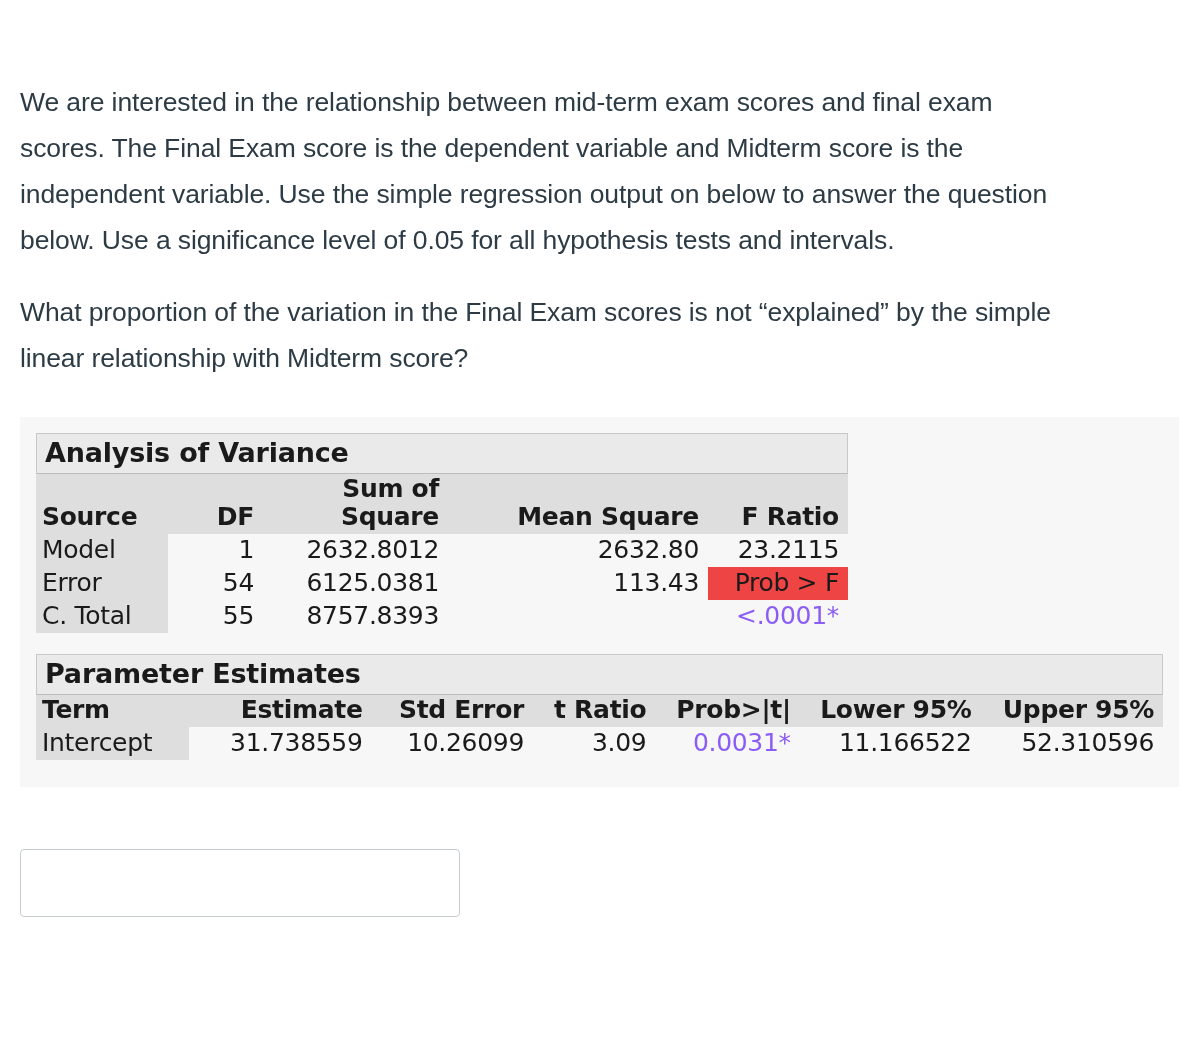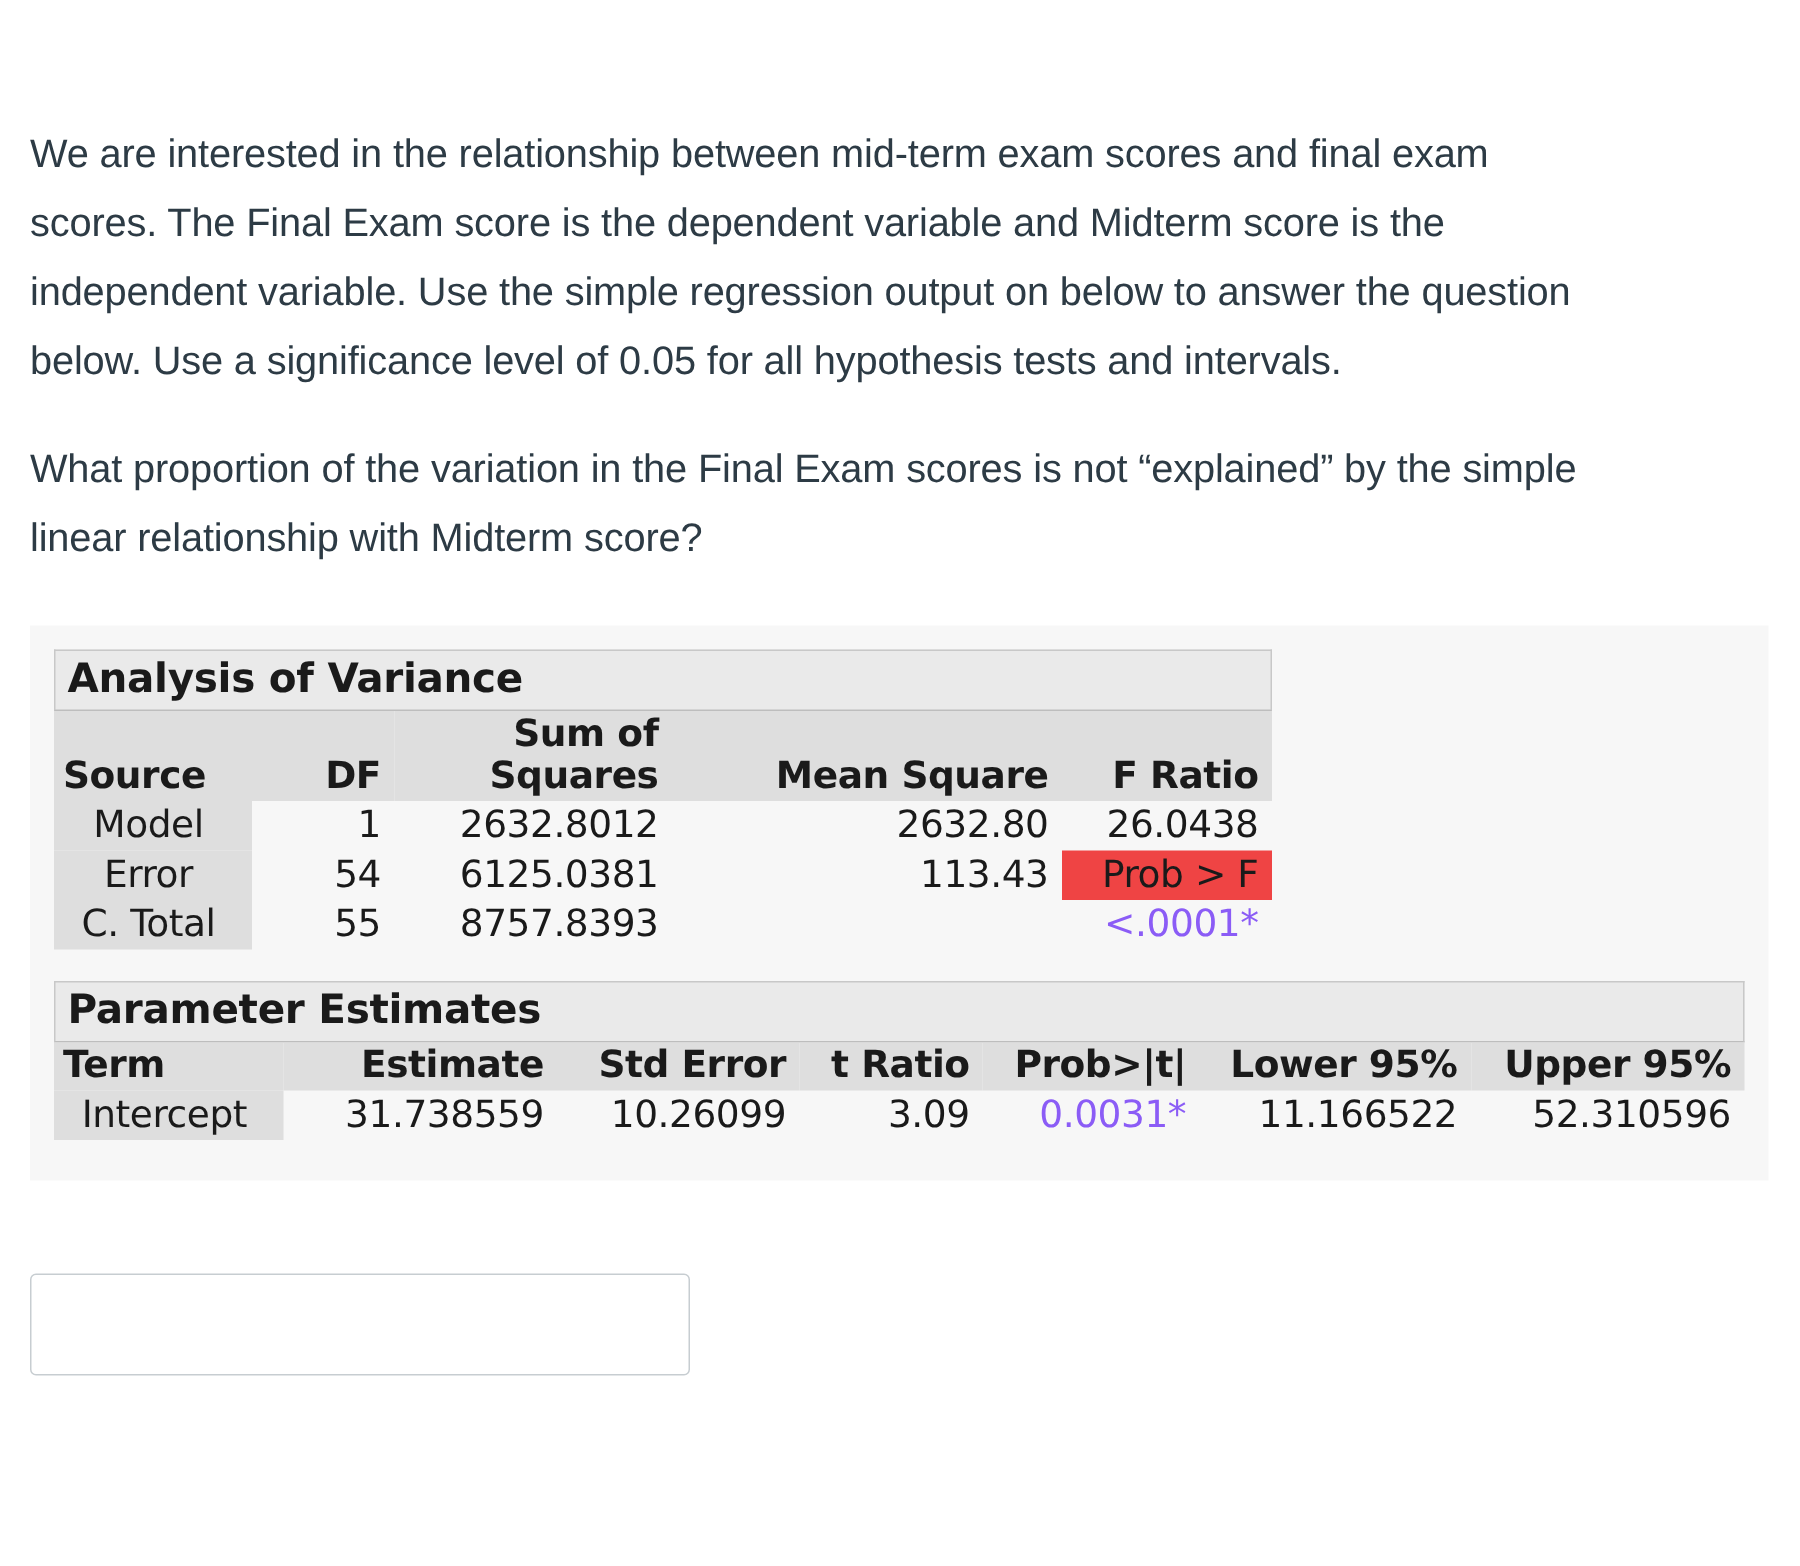--- a/index.html
+++ b/index.html
@@ -80,21 +80,21 @@
     padding-left: 6px;
   }
   table.jmp td {
     padding: 1px 9px 2px 2px;
     text-align: right;
     line-height: 1.2;
     white-space: nowrap;
   }
   table.jmp td.rowlabel {
     background: #dedede;
-    text-align: center;
+    text-align: left;
     padding-left: 6px;
     padding-right: 12px;
   }
   td.pval, td.sig { color: #8b5cf6; }
   td.inlinehdr {
     background: #ef4444;
     font-weight: normal;
     text-align: center;
     padding-left: 10px;
     padding-right: 10px;
@@ -153,32 +153,32 @@
           <col class="c-df">
           <col class="c-ss">
           <col class="c-ms">
           <col class="c-f">
       </colgroup>
       <thead>
         <tr>
           <th class="left">Source</th>
           <th>DF</th>
           <th>Sum of
-Squares</th>
+Square</th>
           <th>Mean Square</th>
           <th>F Ratio</th>
         </tr>
       </thead>
       <tbody>
         <tr>
           <td class="rowlabel">Model</td>
           <td>1</td>
           <td>2632.8012</td>
           <td>2632.80</td>
-          <td>26.0438</td>
+          <td>23.2115</td>
         </tr>
         <tr>
           <td class="rowlabel">Error</td>
           <td>54</td>
           <td>6125.0381</td>
           <td>113.43</td>
           <td class="inlinehdr">Prob &gt; F</td>
         </tr>
         <tr>
           <td class="rowlabel">C. Total</td>

